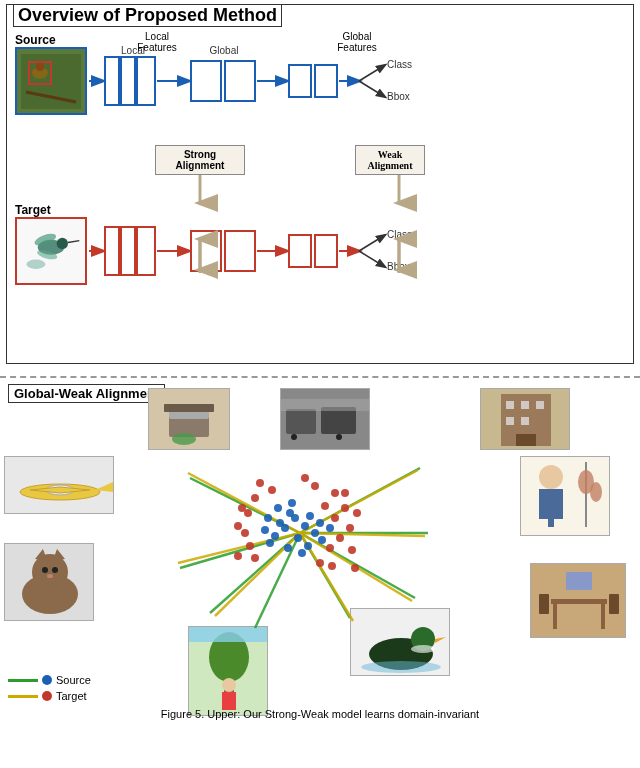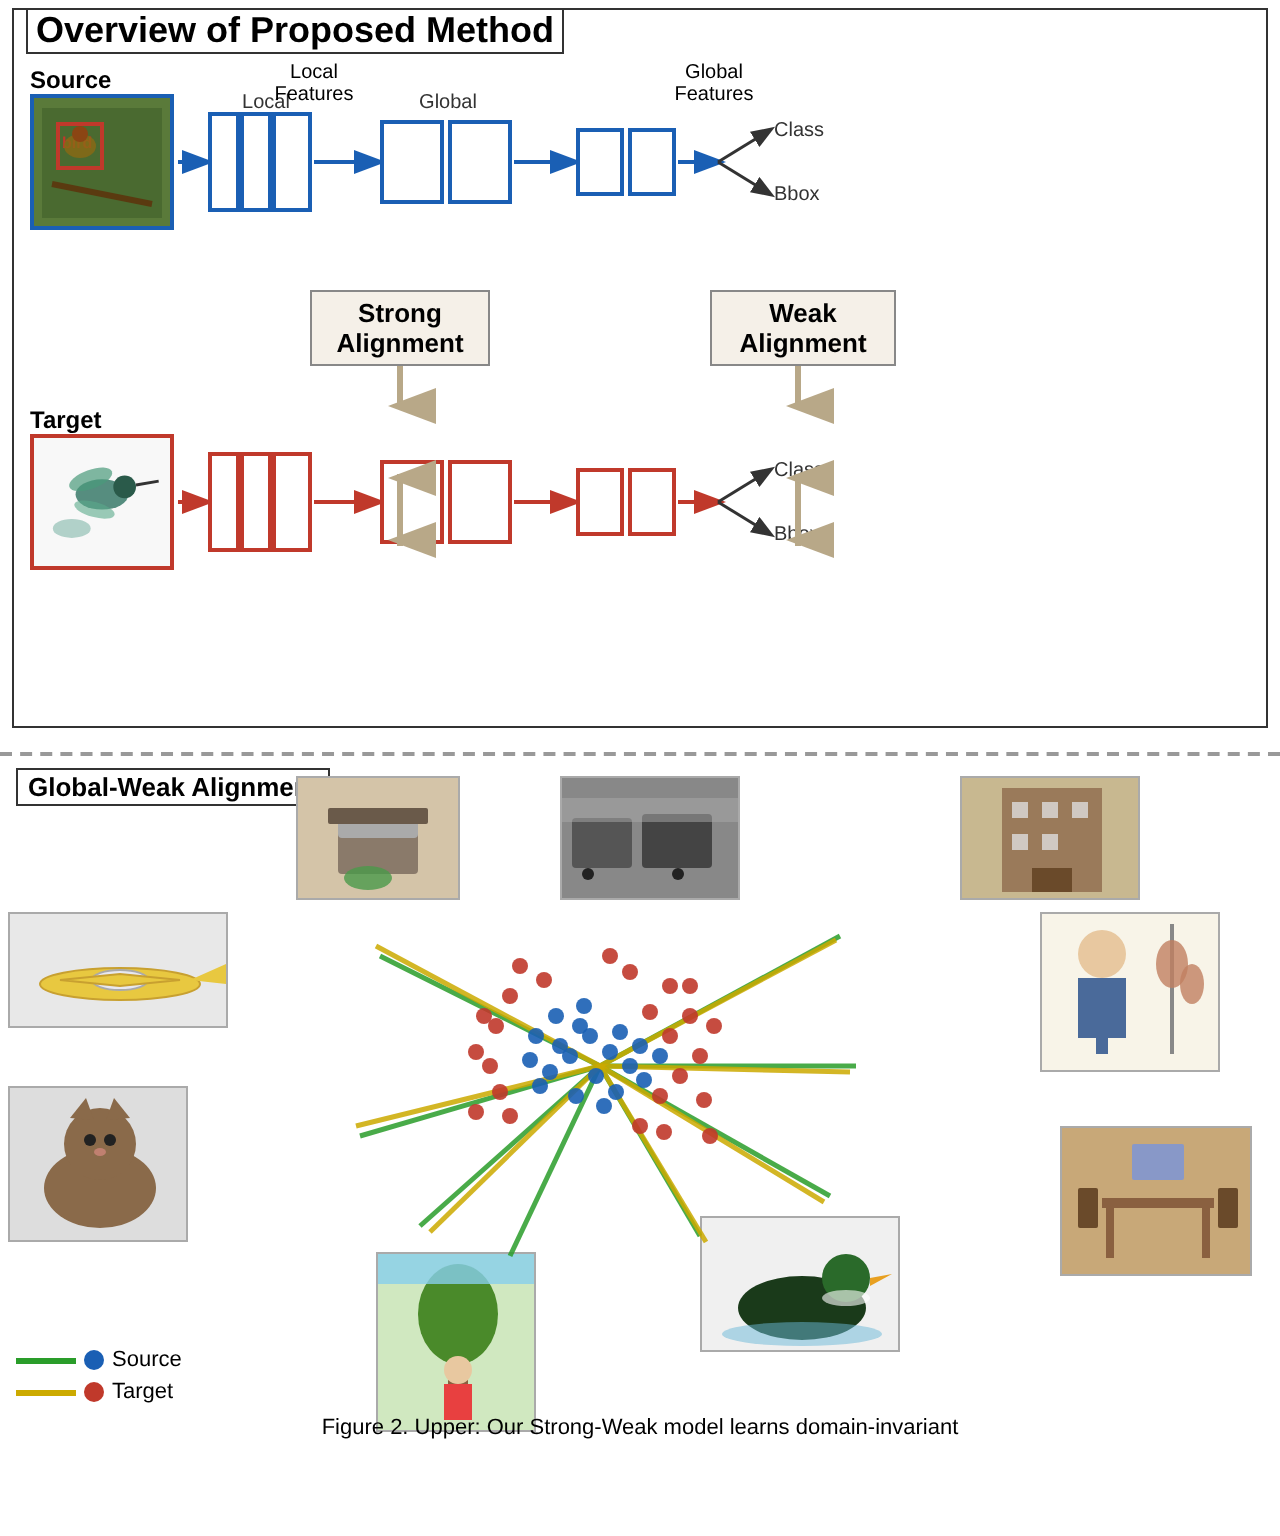--- a/index.html
+++ b/index.html
@@ -84,21 +84,21 @@
       justify-content: center;
       overflow: hidden;
     }
 
     
     .align-box {
       position: absolute;
       border: 1.5px solid #888;
       background: #f5f0e8;
       text-align: center;
-      font-size: 13px;
+      font-size: 10px;
       font-weight: bold;
       padding: 3px 5px;
       z-index: 5;
     }
 
     
     #bottom-section {
       position: absolute;
       top: 376px;
       left: 0;
@@ -295,21 +295,21 @@
 
     <text x="298" y="21" font-size="10" fill="#333">Class</text>
     <text x="298" y="53" font-size="10" fill="#333">Bbox</text>
   </svg>
 
   <div class="align-box" style="top:140px;left:148px;width:90px;">
     <span>Strong
 Alignment</span>
   </div>
 
-  <div class="align-box" style="top:140px;left:348px;width:93px;">
+  <div class="align-box" style="top:140px;left:348px;width:70px;font-family:Liberation Serif, serif;">
     <span>Weak
 Alignment</span>
   </div>
 
   <svg style="position:absolute;top:60px;left:0;width:640px;height:300px;pointer-events:none;" xmlns="http://www.w3.org/2000/svg">
     <defs>
       <marker id="arrowDown" markerWidth="8" markerHeight="8" refX="3" refY="6" orient="auto">
         <path d="M0,0 L6,0 L3,8 z" fill="#b8a888"></path>
       </marker>
       <marker id="arrowUp" markerWidth="8" markerHeight="8" refX="3" refY="2" orient="auto">
@@ -533,15 +533,15 @@
       <div class="legend-dot" style="background:#1a5fb4;"></div>
       <span>Source</span>
     </div>
     <div class="legend-item">
       <div class="legend-line" style="background:#ccaa00;"></div>
       <div class="legend-dot" style="background:#c0392b;"></div>
       <span>Target</span>
     </div>
   </div>
 
-  <div class="caption" style="bottom:4px;">Figure 2. Upper: Our Strong-Weak model learns domain-invariant</div>
+  <div class="caption" style="bottom:4px;">Figure 5. Upper: Our Strong-Weak model learns domain-invariant</div>
 
 </div>
 
 </body></html>

